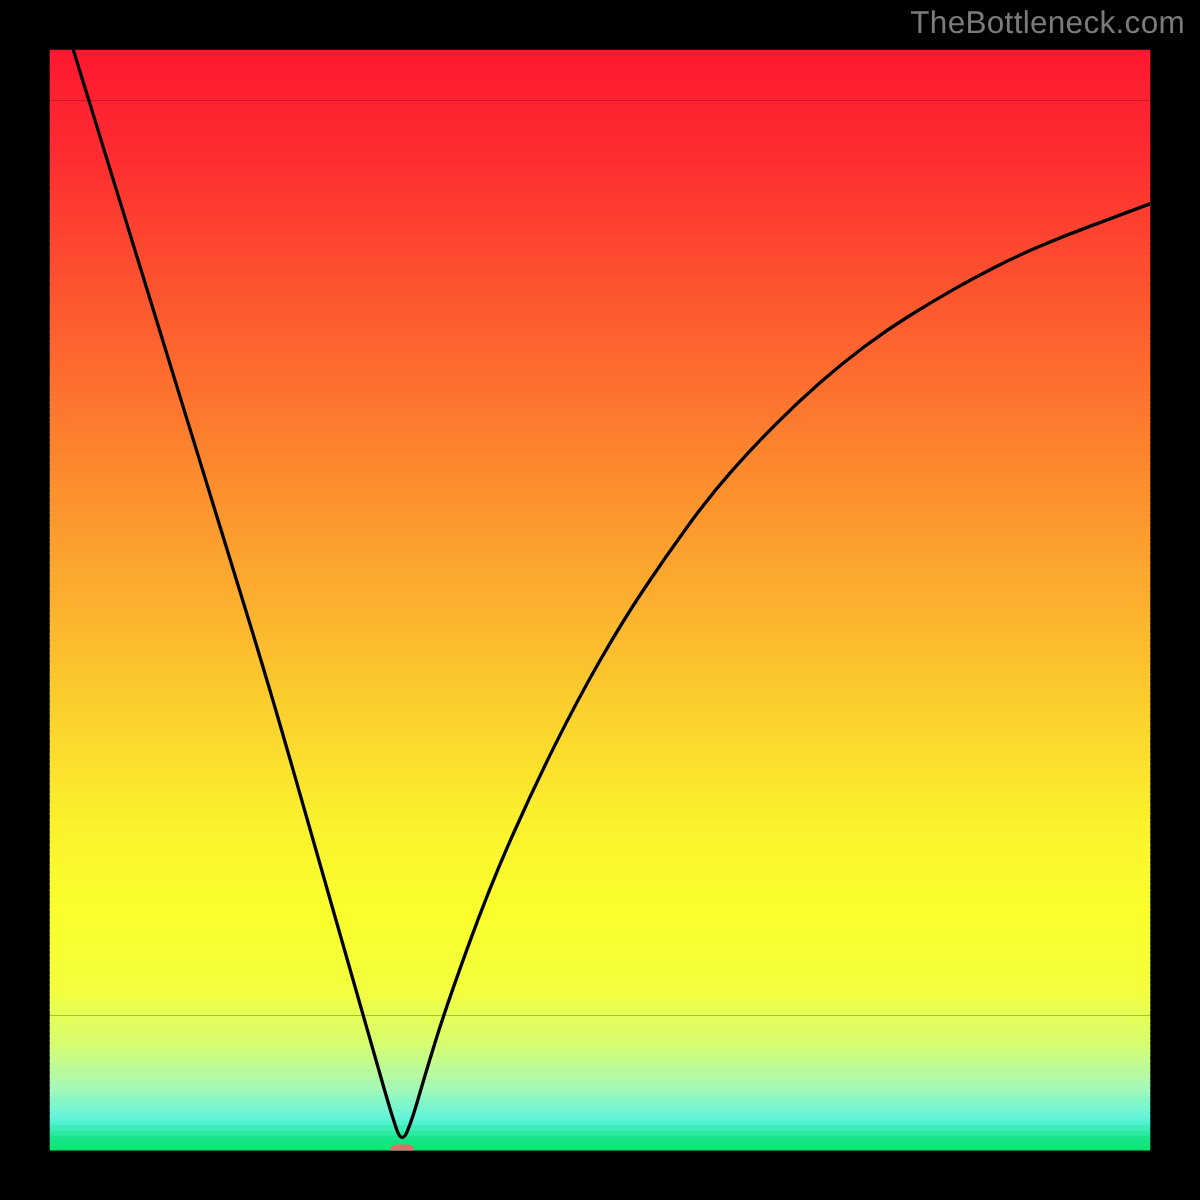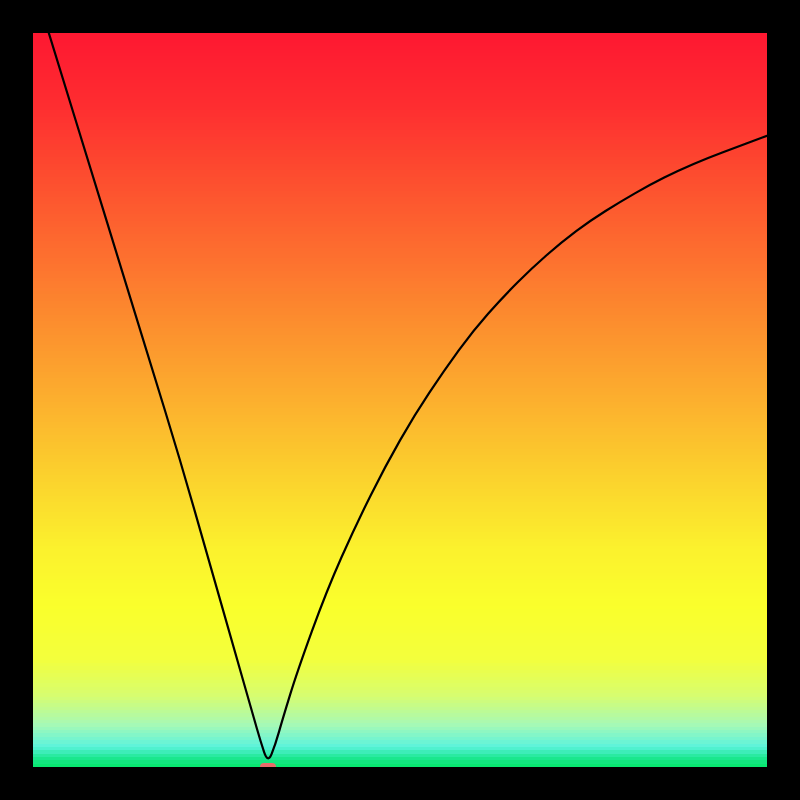--- a/index.html
+++ b/index.html
@@ -282,13 +282,14 @@
         <div class="gradient-strip" style="top: 720.594px; height: 4.33636px; background: rgb(42, 234, 161);"></div>
         <div class="gradient-strip" style="top: 723.945px; height: 4.33636px; background: rgb(26, 231, 141);"></div>
         <div class="gradient-strip" style="top: 727.297px; height: 4.33636px; background: rgb(18, 231, 127);"></div>
         <div class="gradient-strip" style="top: 730.648px; height: 4.33636px; background: rgb(9, 232, 114);"></div>
       </div>
     <svg class="curve" viewBox="0 0 734 734" preserveAspectRatio="none">
       <path id="curve-path" fill="none" stroke="#000" stroke-width="2.2" stroke-linecap="round" d="M 0.00 -51.38 Q 29.36 44.04 44.04 91.75 Q 58.72 139.46 73.40 187.17 Q 88.08 234.88 102.76 282.59 Q 117.44 330.30 132.12 378.01 Q 146.80 425.72 161.48 477.10 Q 176.16 528.48 190.84 579.86 Q 205.52 631.24 212.86 656.93 Q 220.20 682.62 223.87 695.46 Q 227.54 708.31 231.21 719.32 Q 234.88 730.33 238.55 721.15 Q 242.22 711.98 245.89 699.13 Q 249.56 686.29 256.90 662.43 Q 264.24 638.58 278.92 598.21 Q 293.60 557.84 308.28 524.81 Q 322.96 491.78 337.64 462.42 Q 352.32 433.06 367.00 407.37 Q 381.68 381.68 396.36 359.66 Q 411.04 337.64 425.72 317.46 Q 440.40 297.27 455.08 280.75 Q 469.76 264.24 484.44 249.56 Q 499.12 234.88 513.80 222.03 Q 528.48 209.19 543.16 198.18 Q 557.84 187.17 572.52 177.99 Q 587.20 168.82 601.88 160.38 Q 616.56 151.94 631.24 144.60 Q 645.92 137.26 660.60 131.02 Q 675.28 124.78 689.96 119.27 Q 704.64 113.77 719.32 108.26 T 734.00 102.76"></path>
     </svg>
     <div id="min-marker" class="min-marker" style="left: 234.88px; top: 734px;"></div>
   </div>
+  <div class="watermark">TheBottleneck.com</div>
 </div>
 
 </body></html>

